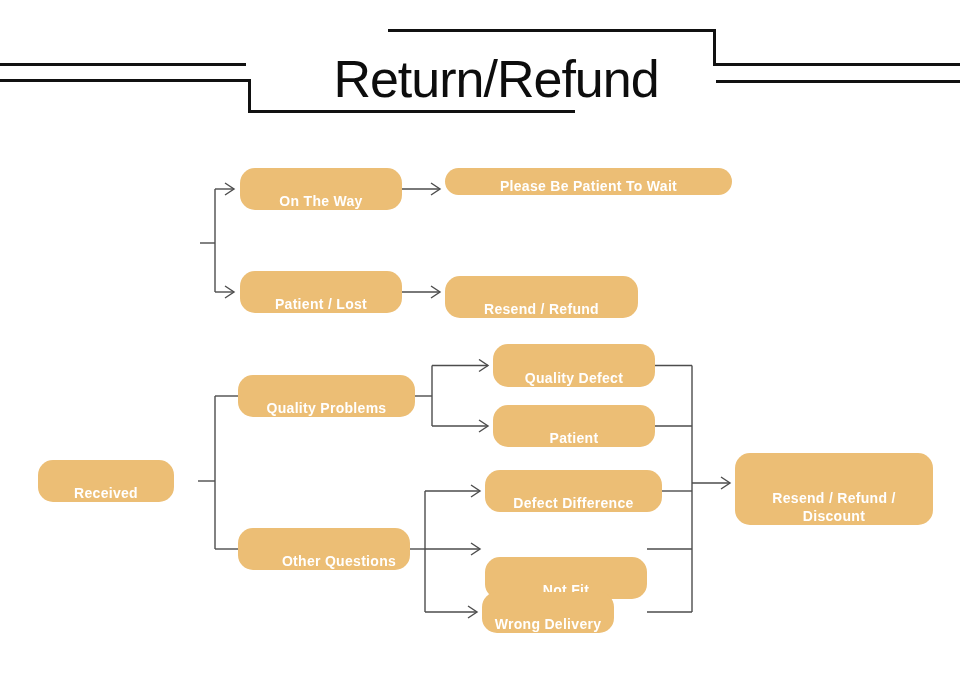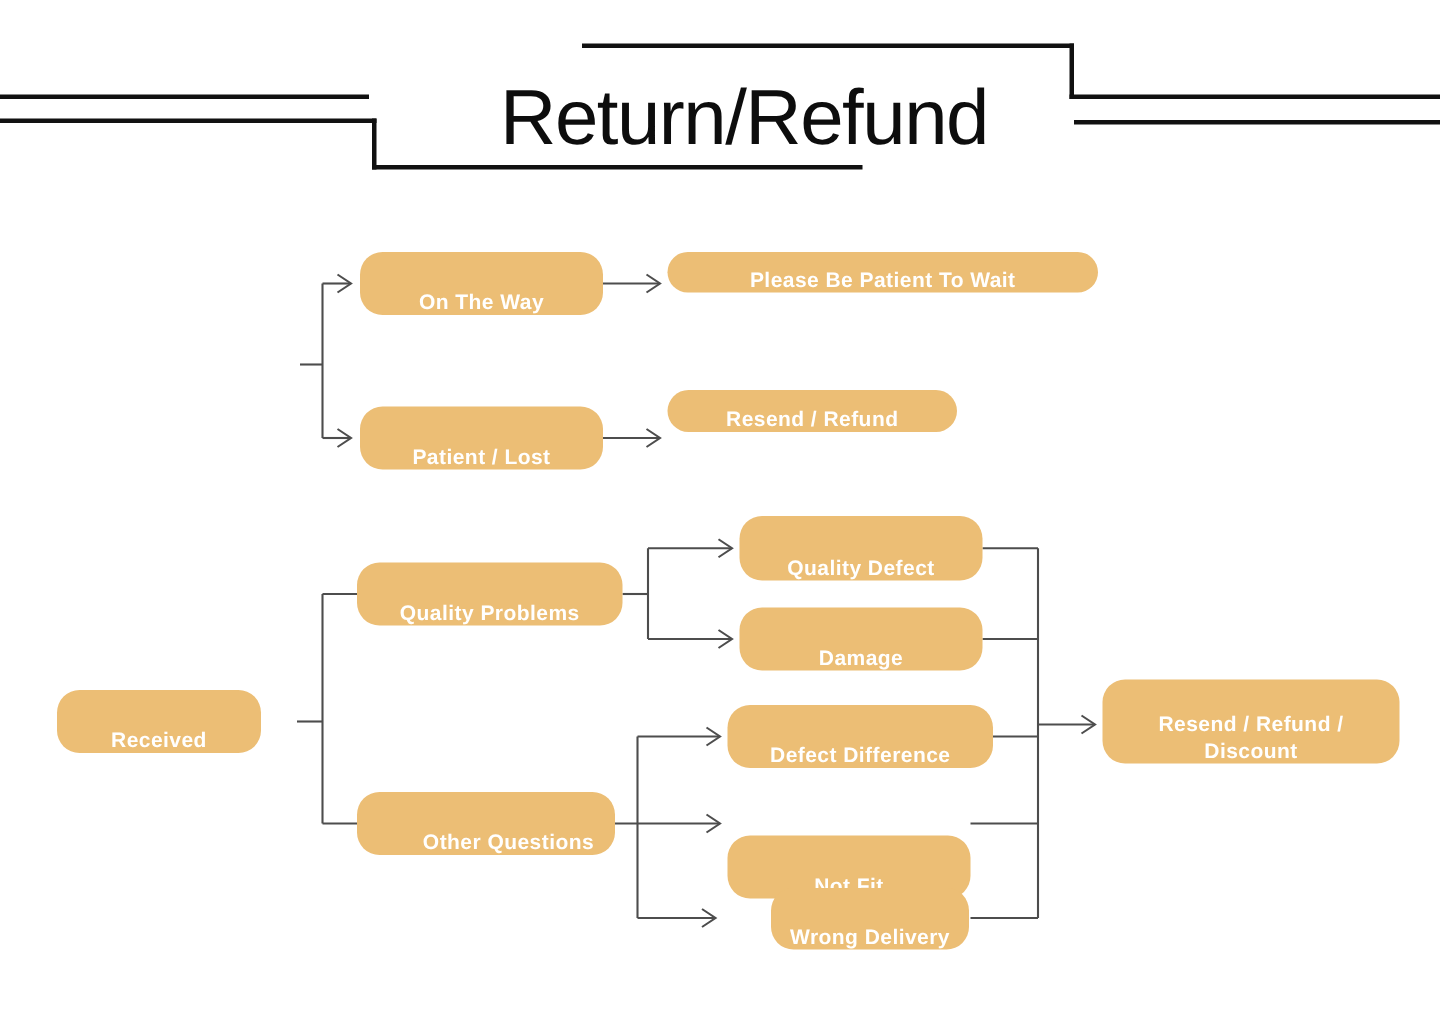--- a/index.html
+++ b/index.html
@@ -60,30 +60,30 @@
     text-align: center;
     line-height: 1.25;
     letter-spacing: 0.3px;
     padding: 0 6px;
     box-sizing: border-box;
   }
   .n-not-received   { left: 38px;  top: 222px; width: 162px; height: 42px; }
   .n-on-the-way     { left: 240px; top: 168px; width: 162px; height: 42px; }
   .n-please-wait    { left: 445px; top: 168px; width: 287px; height: 27px; }
   .n-returned-lost  { left: 240px; top: 271px; width: 162px; height: 42px; }
-  .n-resend-refund  { left: 445px; top: 260px; width: 193px; height: 28px; }
+  .n-resend-refund  { left: 445px; top: 276px; width: 193px; height: 42px; }
   .n-received       { left: 38px;  top: 460px; width: 136px; height: 42px; }
   .n-quality-problems { left: 238px; top: 375px; width: 177px; height: 42px; }
   .n-quality-defect { left: 493px; top: 344px; width: 162px; height: 43px; }
   .n-damage         { left: 493px; top: 405px; width: 162px; height: 42px; }
   .n-other-questions{ left: 238px; top: 528px; width: 172px; height: 42px; padding-left: 36px; }
   .n-color-difference { left: 485px; top: 470px; width: 177px; height: 42px; }
   .n-not-fit        { left: 485px; top: 528px; width: 162px; height: 42px; margin-top: 29px; }
-  .n-wrong-delivery { left: 482px; top: 592px; width: 132px; height: 41px; margin-left: 32px; }
-  .n-final          { left: 735px; top: 453px; width: 198px; height: 56px; }
+  .n-wrong-delivery { left: 482px; top: 592px; width: 132px; height: 41px; }
+  .n-final          { left: 735px; top: 453px; width: 198px; height: 72px; }
 </style>
 </head>
 <body>
 
 <div class="canvas">
 
   <div class="decor d-left-a"></div>
   <div class="decor d-left-b"></div>
   <div class="decor d-left-v"></div>
   <div class="decor d-under"></div>
@@ -152,21 +152,21 @@
   <div class="node n-received">
     <span>Received</span>
   </div>
   <div class="node n-quality-problems">
     <span>Quality Problems</span>
   </div>
   <div class="node n-quality-defect">
     <span>Quality Defect</span>
   </div>
   <div class="node n-damage">
-    <span>Damage</span>
+    <span>Patient</span>
   </div>
   <div class="node n-other-questions">
     <span>Other Questions</span>
   </div>
   <div class="node n-color-difference">
     <span>Defect Difference</span>
   </div>
   <div class="node n-not-fit">
     <span>Not Fit</span>
   </div>

